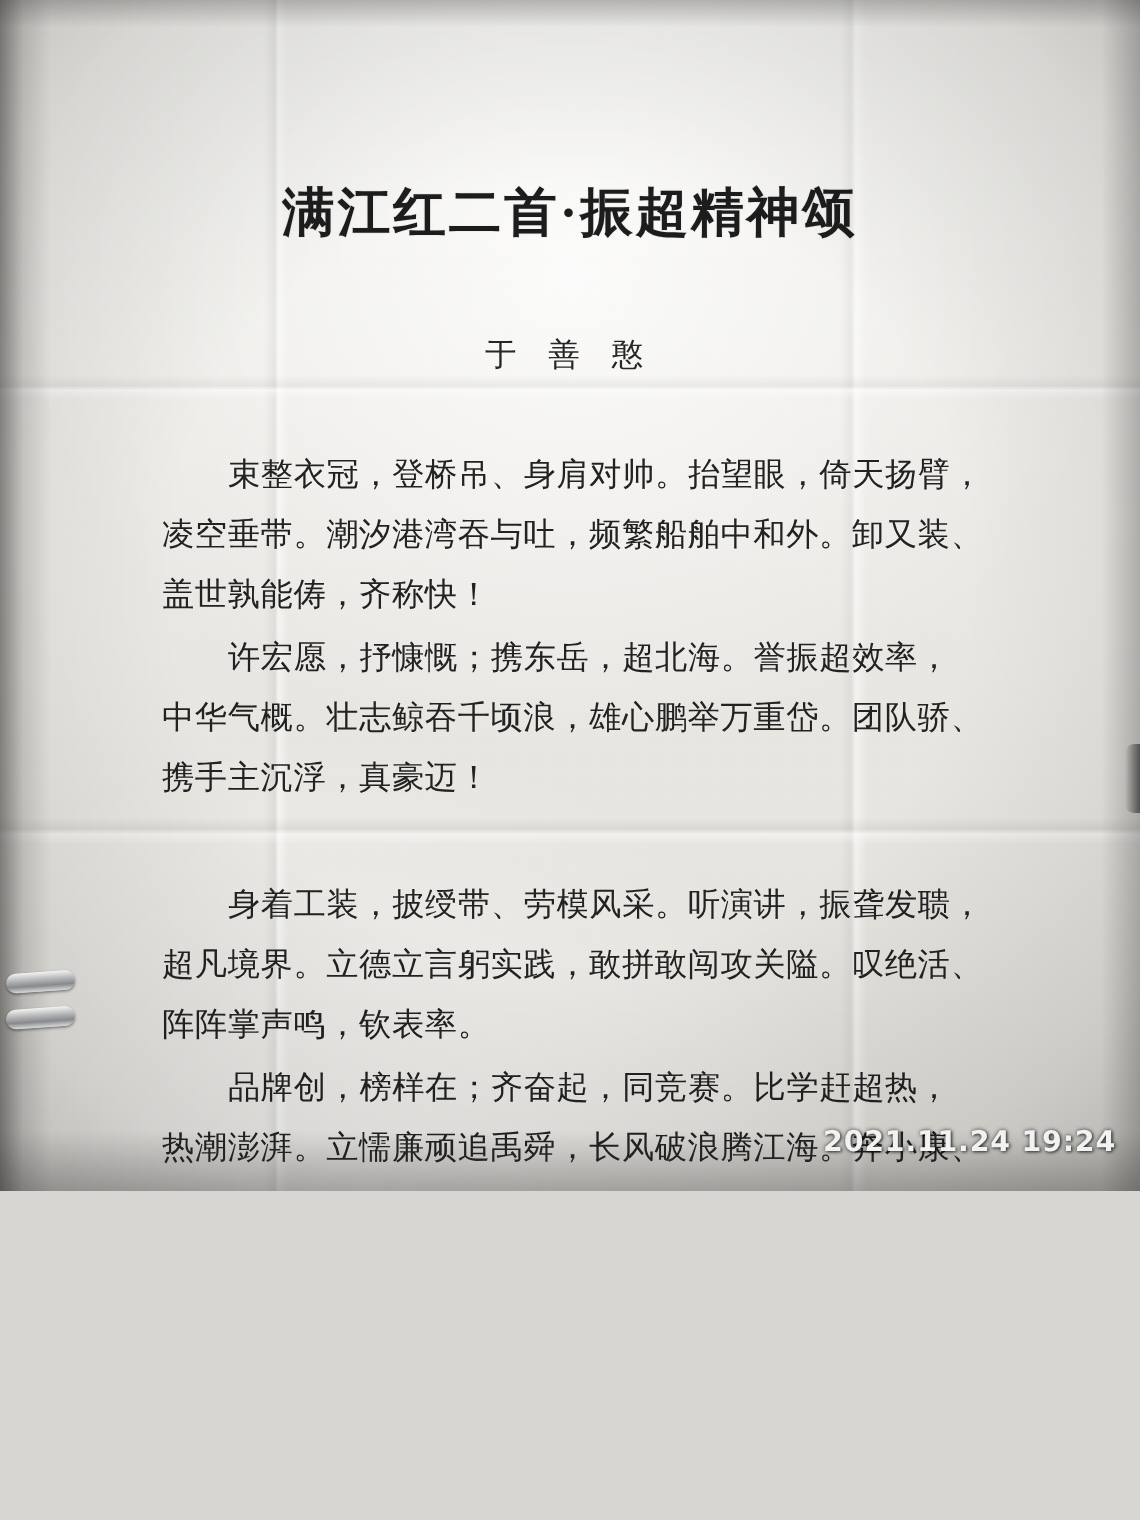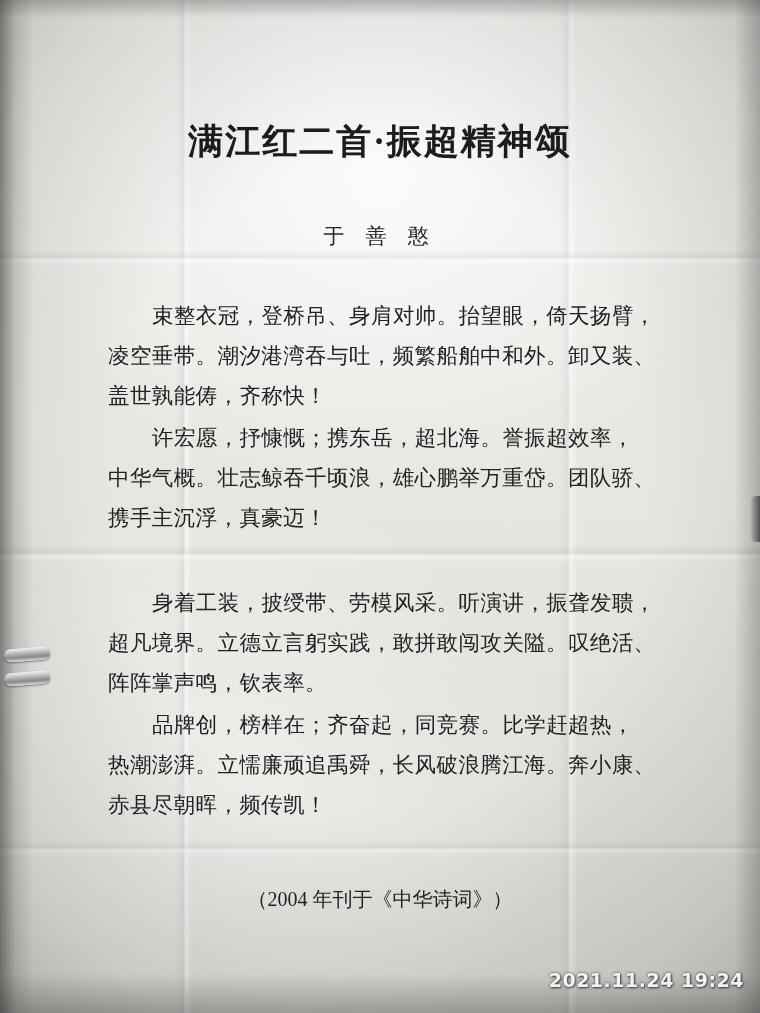--- a/index.html
+++ b/index.html
@@ -10,21 +10,21 @@
     width: 760px;
     height: 1013px;
     overflow: hidden;
     font-family: "Liberation Serif", serif;
     background: #d8d6d2;
   }
 
   #photo {
     position: relative;
     width: 760px;
-    height: 1013px;
+    height: 794px;
     overflow: hidden;
     background: #15803d;
   }
 
   
   .paper {
     position: absolute;
     left: 0;
     top: 0;
     width: 760px;

